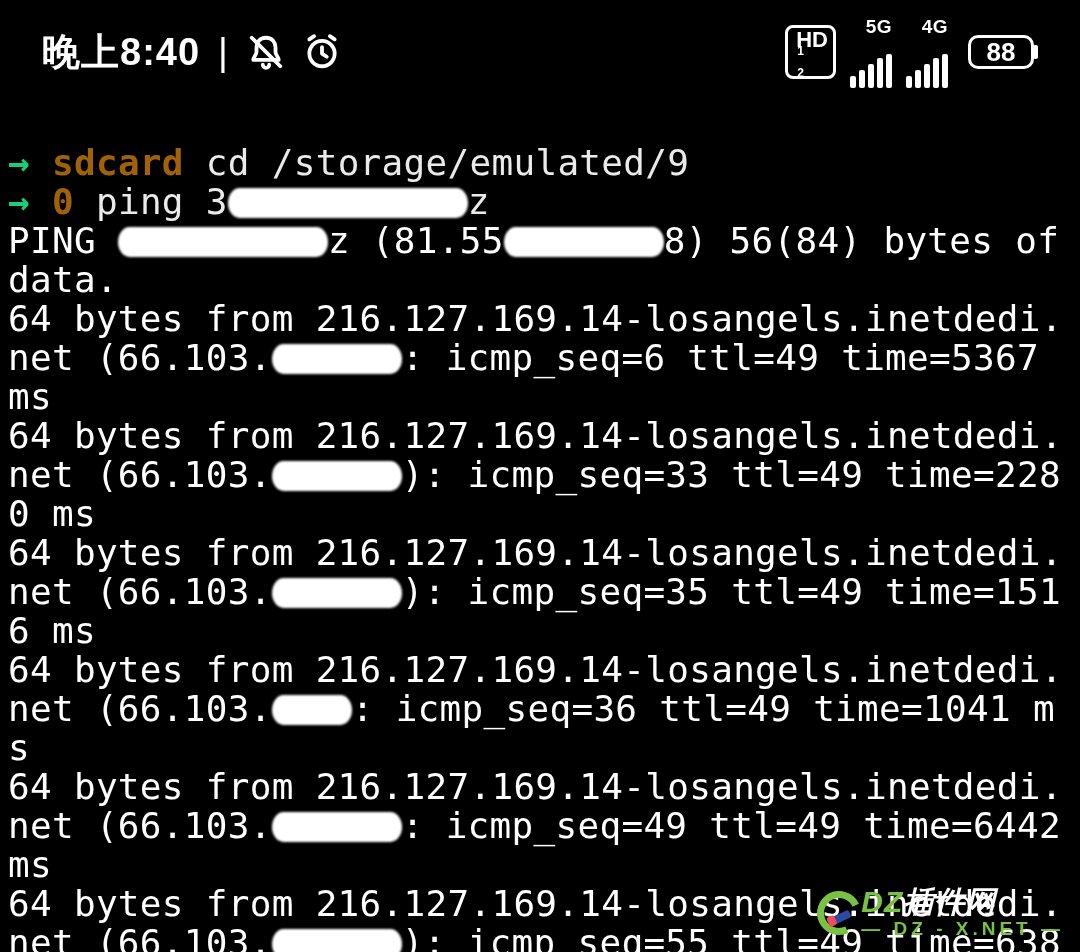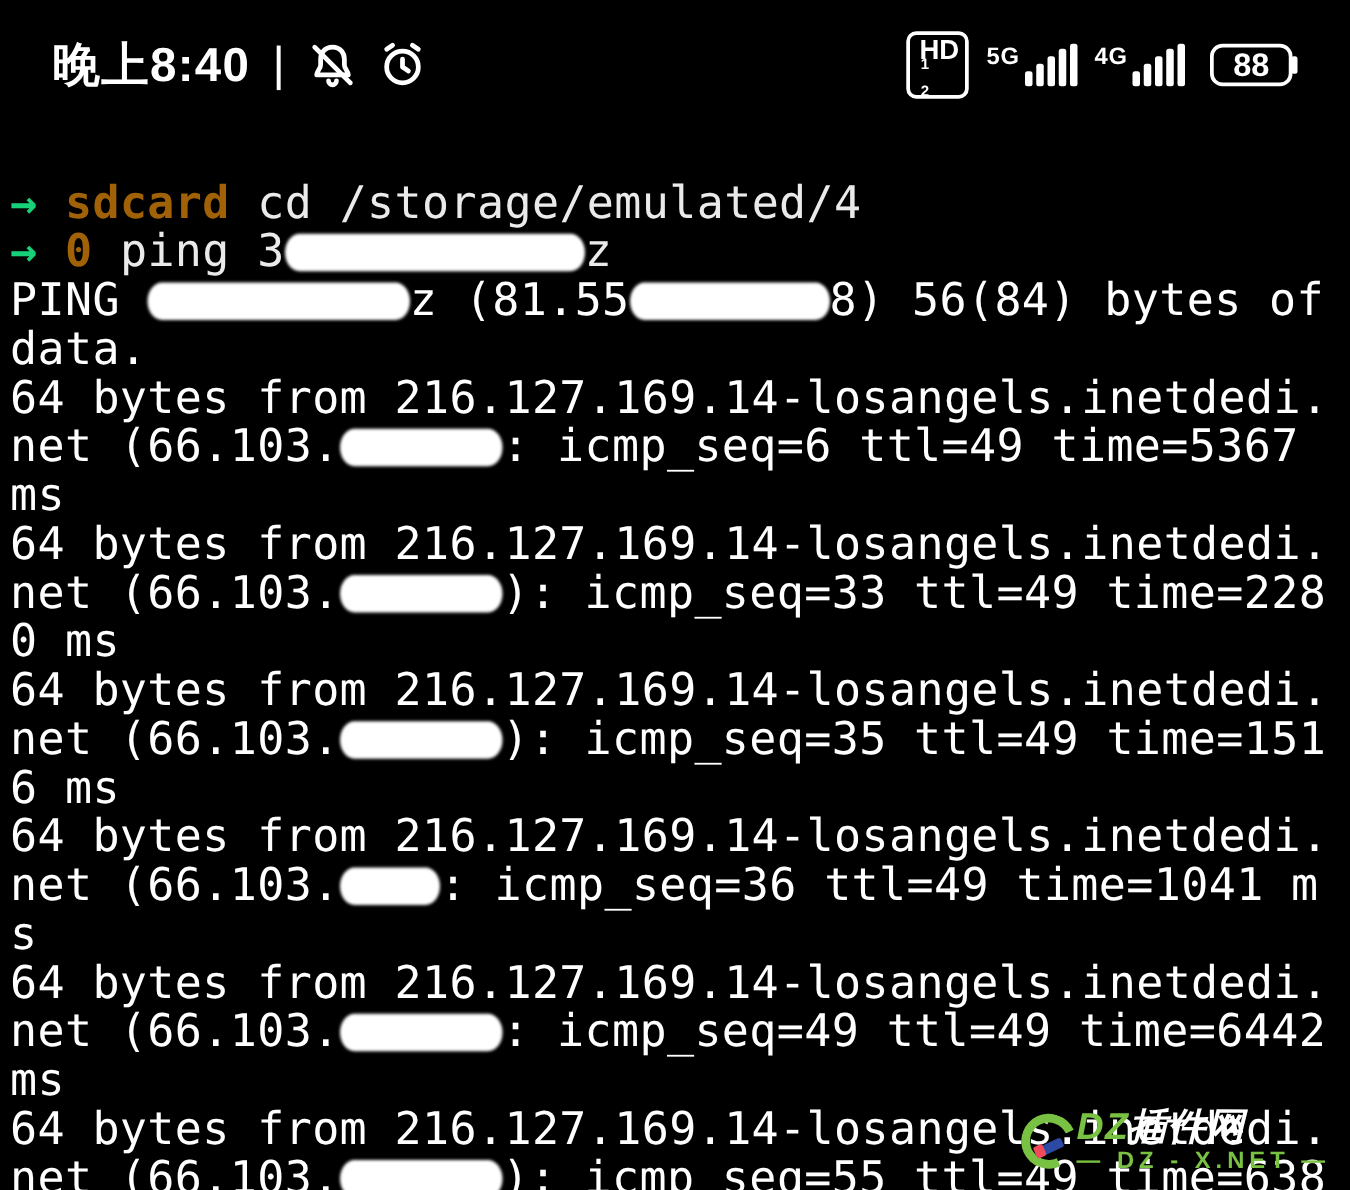--- a/index.html
+++ b/index.html
@@ -45,22 +45,23 @@
     padding: 1px 6px 1px 7px;
     font-size: 22px;
     font-weight: 800;
     line-height: 1;
     flex-direction: column;
   }
   .hd-badge .sup { font-size: 12px; position: relative; top: -6px; left: 1px; }
   .hd-badge .sub { font-size: 12px; position: relative; top:  4px; left: 1px; }
   .net-group {
     display: flex;
-    align-items: center;
+    align-items: flex-end;
     gap: 4px;
+    flex-direction: column;
   }
   .net-label {
     font-size: 19px;
     font-weight: 800;
     margin-bottom: 12px;
     letter-spacing: 0.5px;
   }
   .signal-bars {
     display: flex;
     align-items: flex-end;
@@ -234,21 +235,21 @@
           <span></span>
         </span>
     </span>
     <span class="battery">
       <span class="battery-text">88</span>
     </span>
   </div>
 </div>
 
 <div class="terminal">
-<span class="prompt-arrow">→</span> <span class="prompt-dir">sdcard</span> <span class="prompt-cmd">cd /storage/emulated/4</span>
+<span class="prompt-arrow">→</span> <span class="prompt-dir">sdcard</span> <span class="prompt-cmd">cd /storage/emulated/9</span>
 <span class="prompt-arrow">→</span> <span class="prompt-dir">0</span> <span class="prompt-cmd"><span>ping 3</span><span class="redact r-xl"></span><span>z</span></span>
 <span><span>PING </span><span class="redact r-lg"></span><span>z (81.55</span><span class="redact r-mid"></span><span>8) 56(84) bytes of data.</span></span>
 <span class="pkt"><span>64 bytes from 216.127.169.14-losangels.inetdedi.net (66.103.</span><span class="redact r-md"></span><span>: icmp_seq=6 ttl=49 time=5367 ms</span></span>
 <span class="pkt"><span>64 bytes from 216.127.169.14-losangels.inetdedi.net (66.103.</span><span class="redact r-md"></span><span>): icmp_seq=33 ttl=49 time=2280 ms</span></span>
 <span class="pkt"><span>64 bytes from 216.127.169.14-losangels.inetdedi.net (66.103.</span><span class="redact r-md"></span><span>): icmp_seq=35 ttl=49 time=1516 ms</span></span>
 <span class="pkt"><span>64 bytes from 216.127.169.14-losangels.inetdedi.net (66.103.</span><span class="redact r-sm"></span><span>: icmp_seq=36 ttl=49 time=1041 ms</span></span>
 <span class="pkt"><span>64 bytes from 216.127.169.14-losangels.inetdedi.net (66.103.</span><span class="redact r-md"></span><span>: icmp_seq=49 ttl=49 time=6442 ms</span></span>
 <span class="pkt"><span>64 bytes from 216.127.169.14-losangels.inetdedi.net (66.103.</span><span class="redact r-md"></span><span>): icmp_seq=55 ttl=49 time=6389 ms</span></span>
 
 </div>

